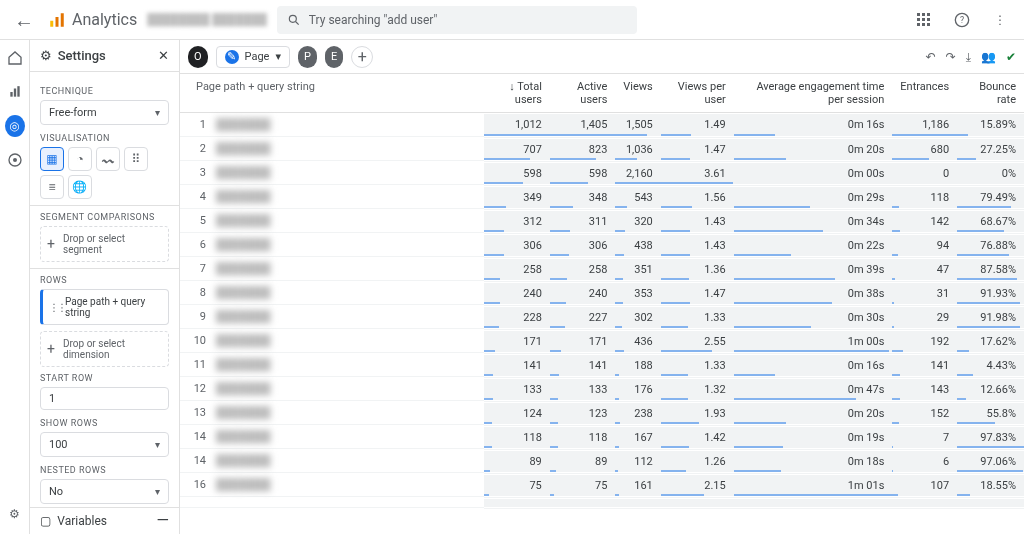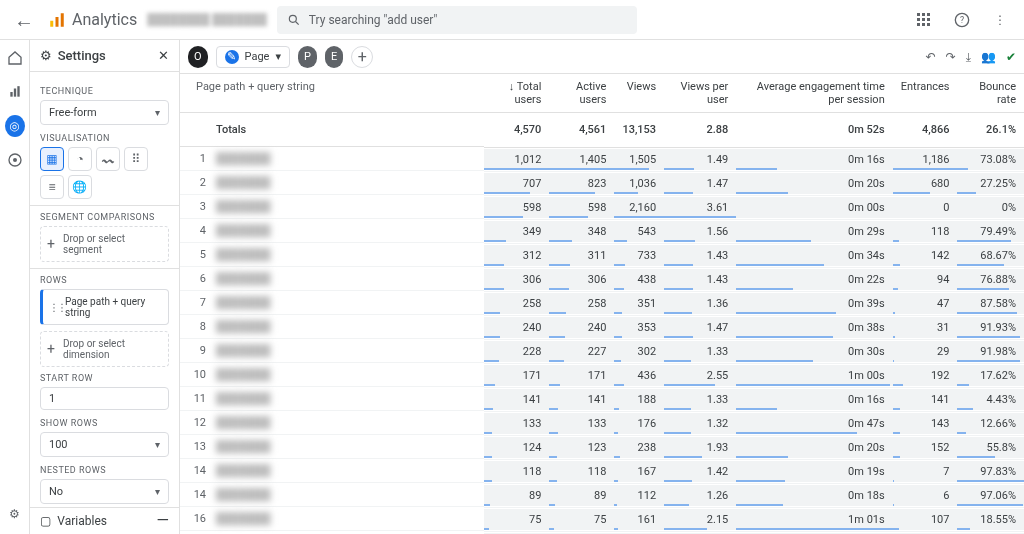--- a/index.html
+++ b/index.html
@@ -237,45 +237,32 @@
                 <th class="sort"><span class="sortlabel">Total users</span></th>
                 <th><span class="sortlabel">Active users</span></th>
                 <th><span class="sortlabel">Views</span></th>
                 <th><span class="sortlabel">Views per user</span></th>
                 <th><span class="sortlabel">Average engagement time per session</span></th>
                 <th><span class="sortlabel">Entrances</span></th>
                 <th><span class="sortlabel">Bounce rate</span></th>
               </tr>
             </thead>
           <tbody id="tbody">
-              <tr class="totals">
-                <td class="dimcell">
-                  <span class="rownum"></span>
-                  <span>Totals</span>
-                </td>
-                <td>4,570</td>
-                <td>4,561</td>
-                <td>13,153</td>
-                <td>2.88</td>
-                <td>0m 52s</td>
-                <td>4,866</td>
-                <td>26.1%</td>
-              </tr>
               <tr>
                 <td class="dimcell">
                   <span class="rownum">1</span>
                   <span class="blur-span" style="width:20px">███████</span>
                 </td>
                 <td class="valcell"><span class="bg"></span><span class="bar" style="width:100%"></span><span class="txt">1,012</span></td>
                 <td class="valcell"><span class="bg"></span><span class="bar" style="width:100%"></span><span class="txt">1,405</span></td>
                 <td class="valcell"><span class="bg"></span><span class="bar" style="width:70%"></span><span class="txt">1,505</span></td>
                 <td class="valcell"><span class="bg"></span><span class="bar" style="width:41%"></span><span class="txt">1.49</span></td>
                 <td class="valcell"><span class="bg"></span><span class="bar" style="width:26%"></span><span class="txt">0m 16s</span></td>
                 <td class="valcell"><span class="bg"></span><span class="bar" style="width:100%"></span><span class="txt">1,186</span></td>
-                <td class="valcell"><span class="bg"></span><span class="bar" style="width:16%"></span><span class="txt">73.08%</span></td>
+                <td class="valcell"><span class="bg"></span><span class="bar" style="width:16%"></span><span class="txt">15.89%</span></td>
               </tr>
               <tr>
                 <td class="dimcell">
                   <span class="rownum">2</span>
                   <span class="blur-span" style="width:30px">███████</span>
                 </td>
                 <td class="valcell"><span class="bg"></span><span class="bar" style="width:70%"></span><span class="txt">707</span></td>
                 <td class="valcell"><span class="bg"></span><span class="bar" style="width:70%"></span><span class="txt">823</span></td>
                 <td class="valcell"><span class="bg"></span><span class="bar" style="width:48%"></span><span class="txt">1,036</span></td>
                 <td class="valcell"><span class="bg"></span><span class="bar" style="width:40%"></span><span class="txt">1.47</span></td>
@@ -309,21 +296,21 @@
                 <td class="valcell"><span class="bg"></span><span class="bar" style="width:10%"></span><span class="txt">118</span></td>
                 <td class="valcell"><span class="bg"></span><span class="bar" style="width:81%"></span><span class="txt">79.49%</span></td>
               </tr>
               <tr>
                 <td class="dimcell">
                   <span class="rownum">5</span>
                   <span class="blur-span" style="width:60px">███████</span>
                 </td>
                 <td class="valcell"><span class="bg"></span><span class="bar" style="width:31%"></span><span class="txt">312</span></td>
                 <td class="valcell"><span class="bg"></span><span class="bar" style="width:31%"></span><span class="txt">311</span></td>
-                <td class="valcell"><span class="bg"></span><span class="bar" style="width:21%"></span><span class="txt">733</span></td>
+                <td class="valcell"><span class="bg"></span><span class="bar" style="width:21%"></span><span class="txt">320</span></td>
                 <td class="valcell"><span class="bg"></span><span class="bar" style="width:40%"></span><span class="txt">1.43</span></td>
                 <td class="valcell"><span class="bg"></span><span class="bar" style="width:56%"></span><span class="txt">0m 34s</span></td>
                 <td class="valcell"><span class="bg"></span><span class="bar" style="width:12%"></span><span class="txt">142</span></td>
                 <td class="valcell"><span class="bg"></span><span class="bar" style="width:70%"></span><span class="txt">68.67%</span></td>
               </tr>
               <tr>
                 <td class="dimcell">
                   <span class="rownum">6</span>
                   <span class="blur-span" style="width:55px">███████</span>
                 </td>

